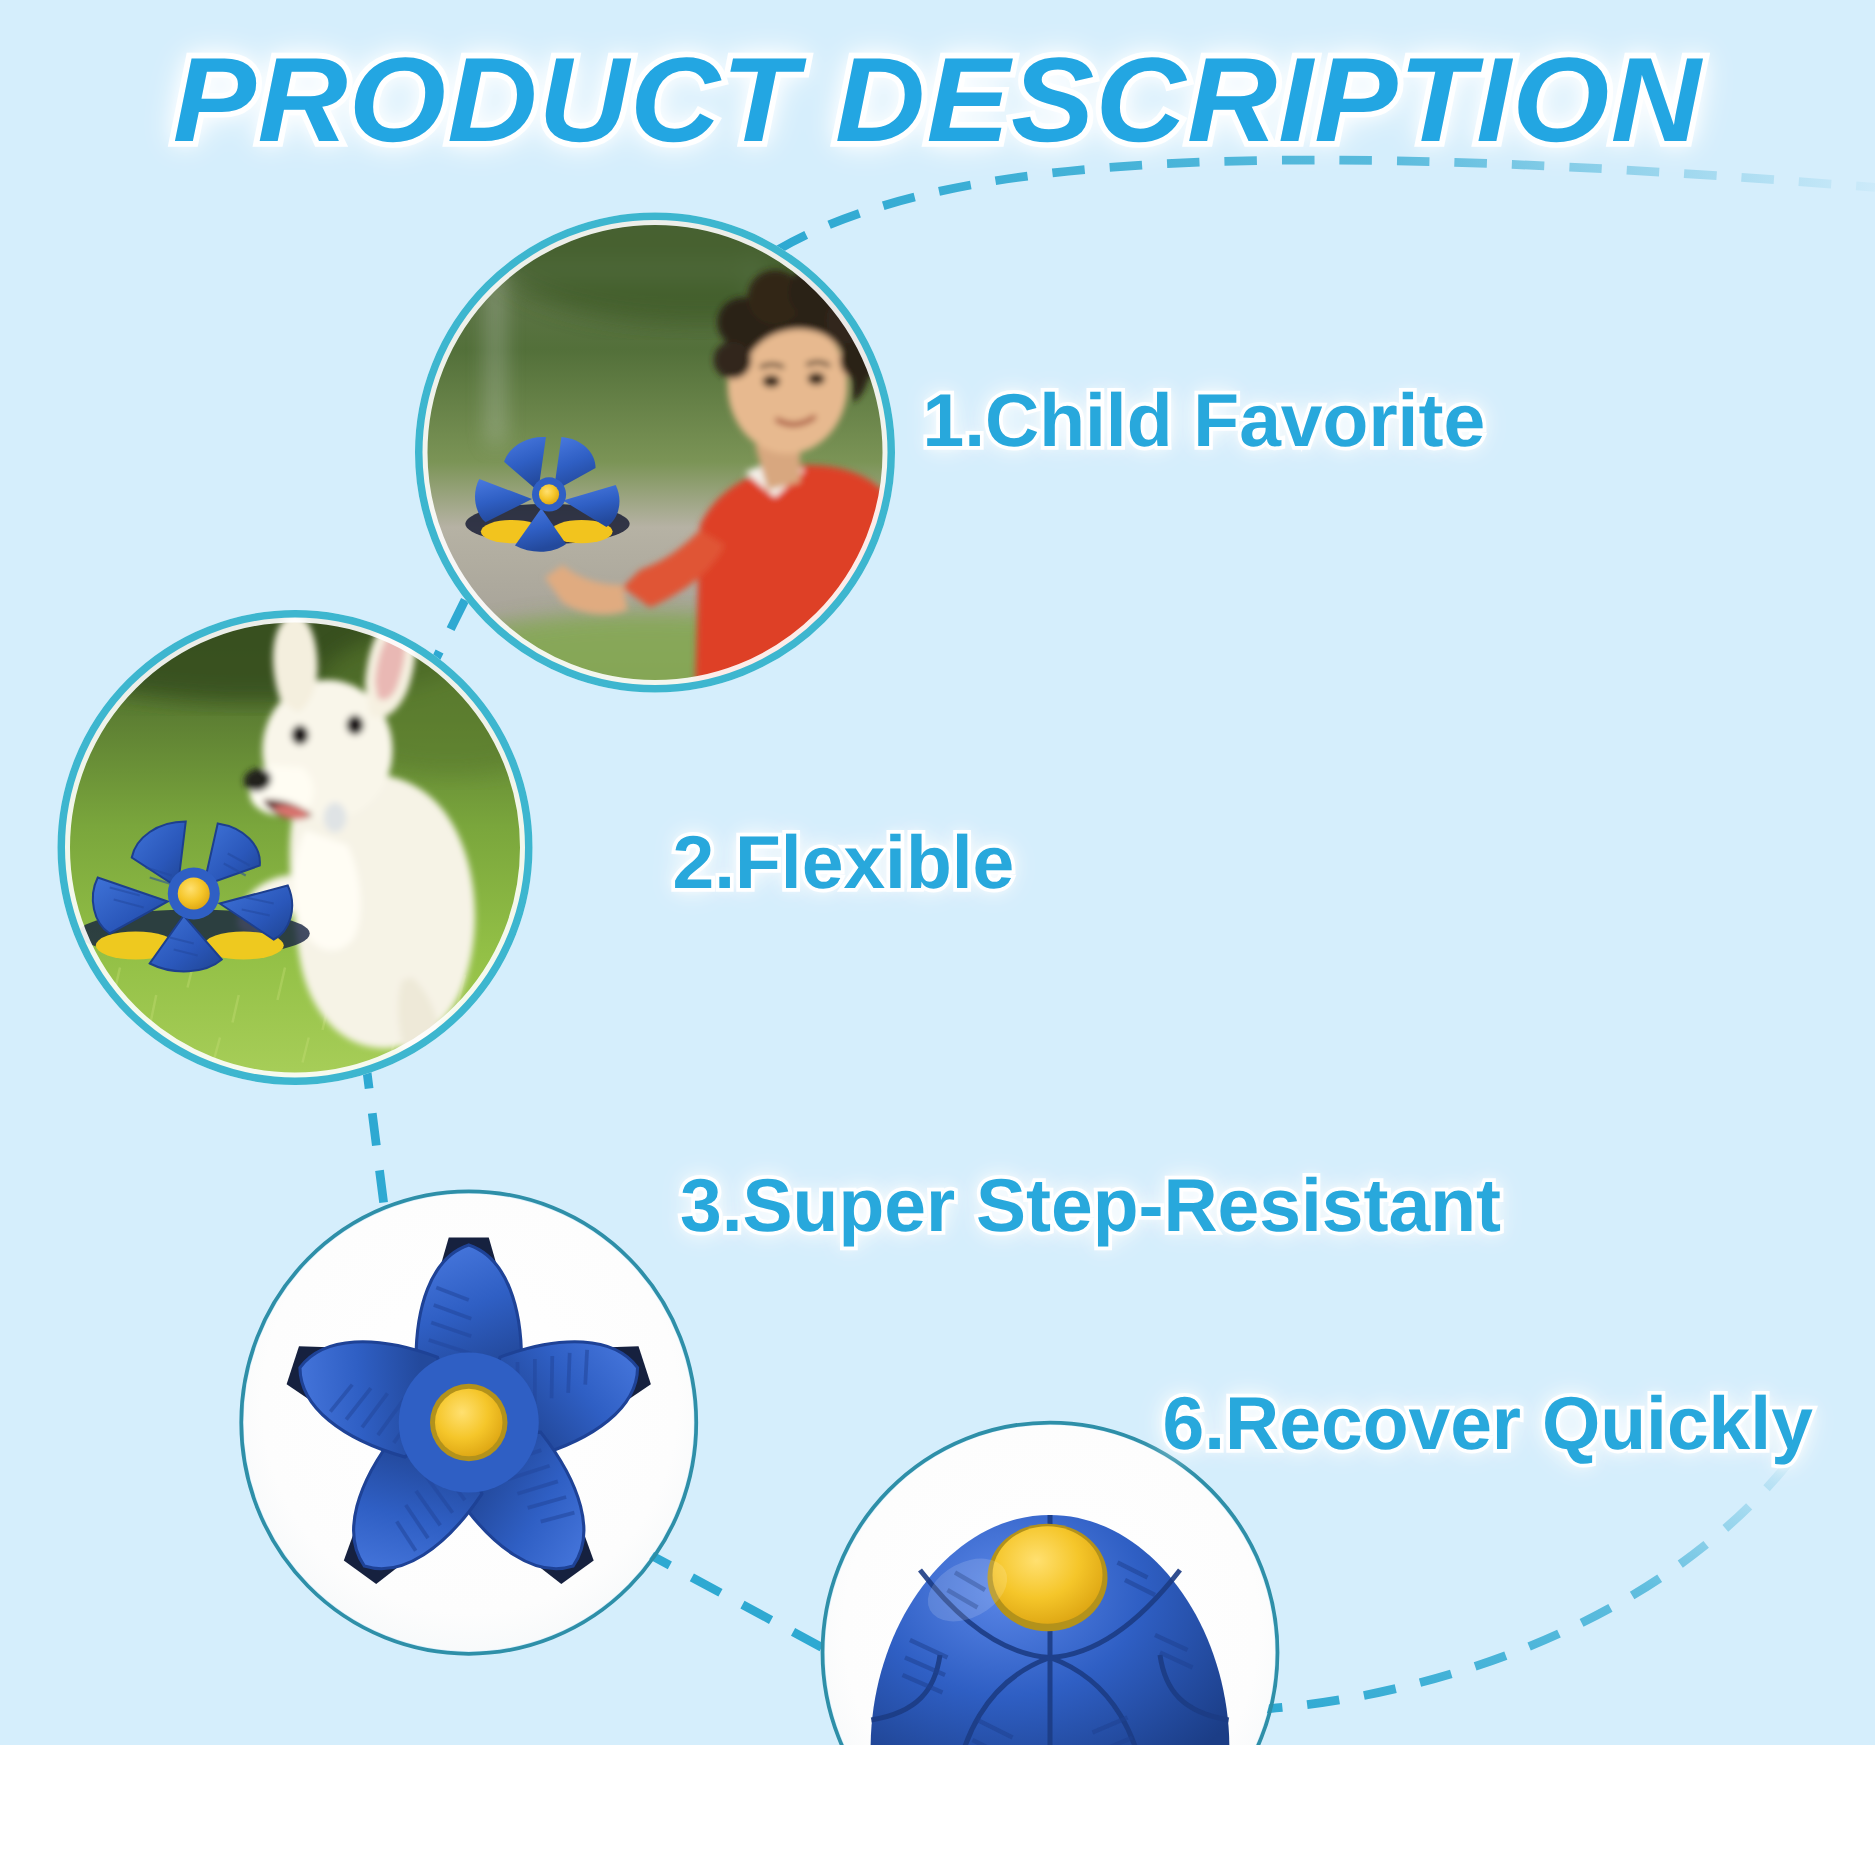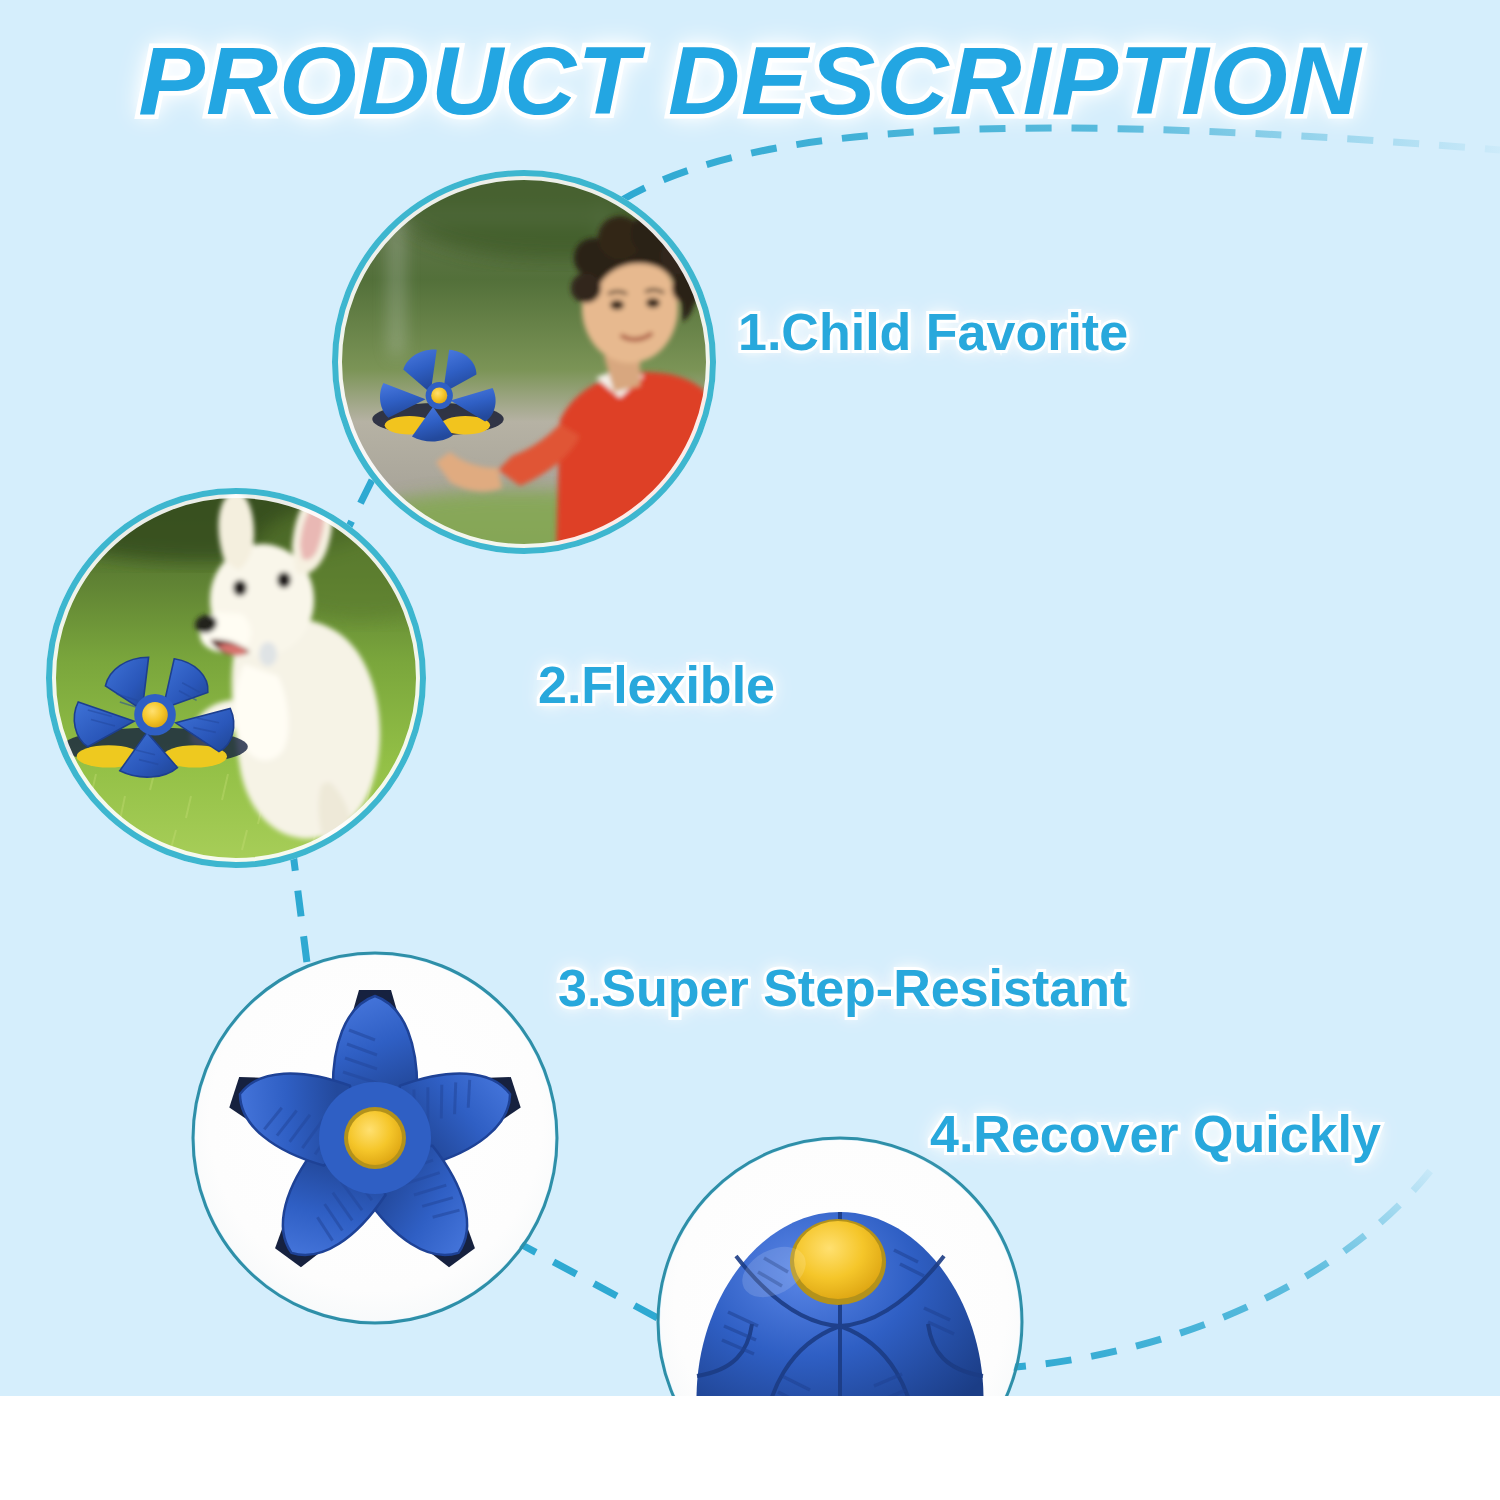--- a/index.html
+++ b/index.html
@@ -42,33 +42,33 @@
       0 0 30px #ffffff;
     white-space: nowrap;
     line-height: 1.1;
   }
 
   
   .caption {
     position: absolute;
     font-family: "Liberation Sans", sans-serif;
     font-weight: bold;
-    font-size: 52px;
+    font-size: 60px;
     color: #28a8dc;
     white-space: nowrap;
     -webkit-text-stroke: 6px #ffffff;
     paint-order: stroke fill;
     text-shadow:
       0 0 8px #ffffff,
       0 0 16px #ffffff,
       0 0 24px #ffffff;
   }
   #cap1 { left: 738px; top: 302px; }
   #cap2 { left: 538px; top: 655px; }
-  #cap3 { left: 558px; top: 930px; margin-top: 28px; }
+  #cap3 { left: 544px; top: 930px; }
   #cap4 { left: 930px; top: 1104px; }
 
   
   #connectors, #photos {
     position: absolute;
     left: 0; top: 0;
     width: 1500px;
     height: 1500px;
   }
   #connectors { z-index: 2; }
@@ -493,16 +493,16 @@
         </g>
       </g>
       <ellipse cx="840" cy="1322" rx="182" ry="184" fill="none" stroke="#2e8fa8" stroke-width="3"></ellipse>
     </g>
   </svg>
 
   <div style="position:absolute;left:0;top:0;width:1500px;height:1500px;z-index:5;pointer-events:none;">
     <div class="caption" id="cap1">1.Child Favorite</div>
     <div class="caption" id="cap2">2.Flexible</div>
     <div class="caption" id="cap3">3.Super Step-Resistant</div>
-    <div class="caption" id="cap4">4.Recover Quickly</div>
+    <div class="caption" id="cap4">6.Recover Quickly</div>
   </div>
 
 </div>
 
 </body></html>

